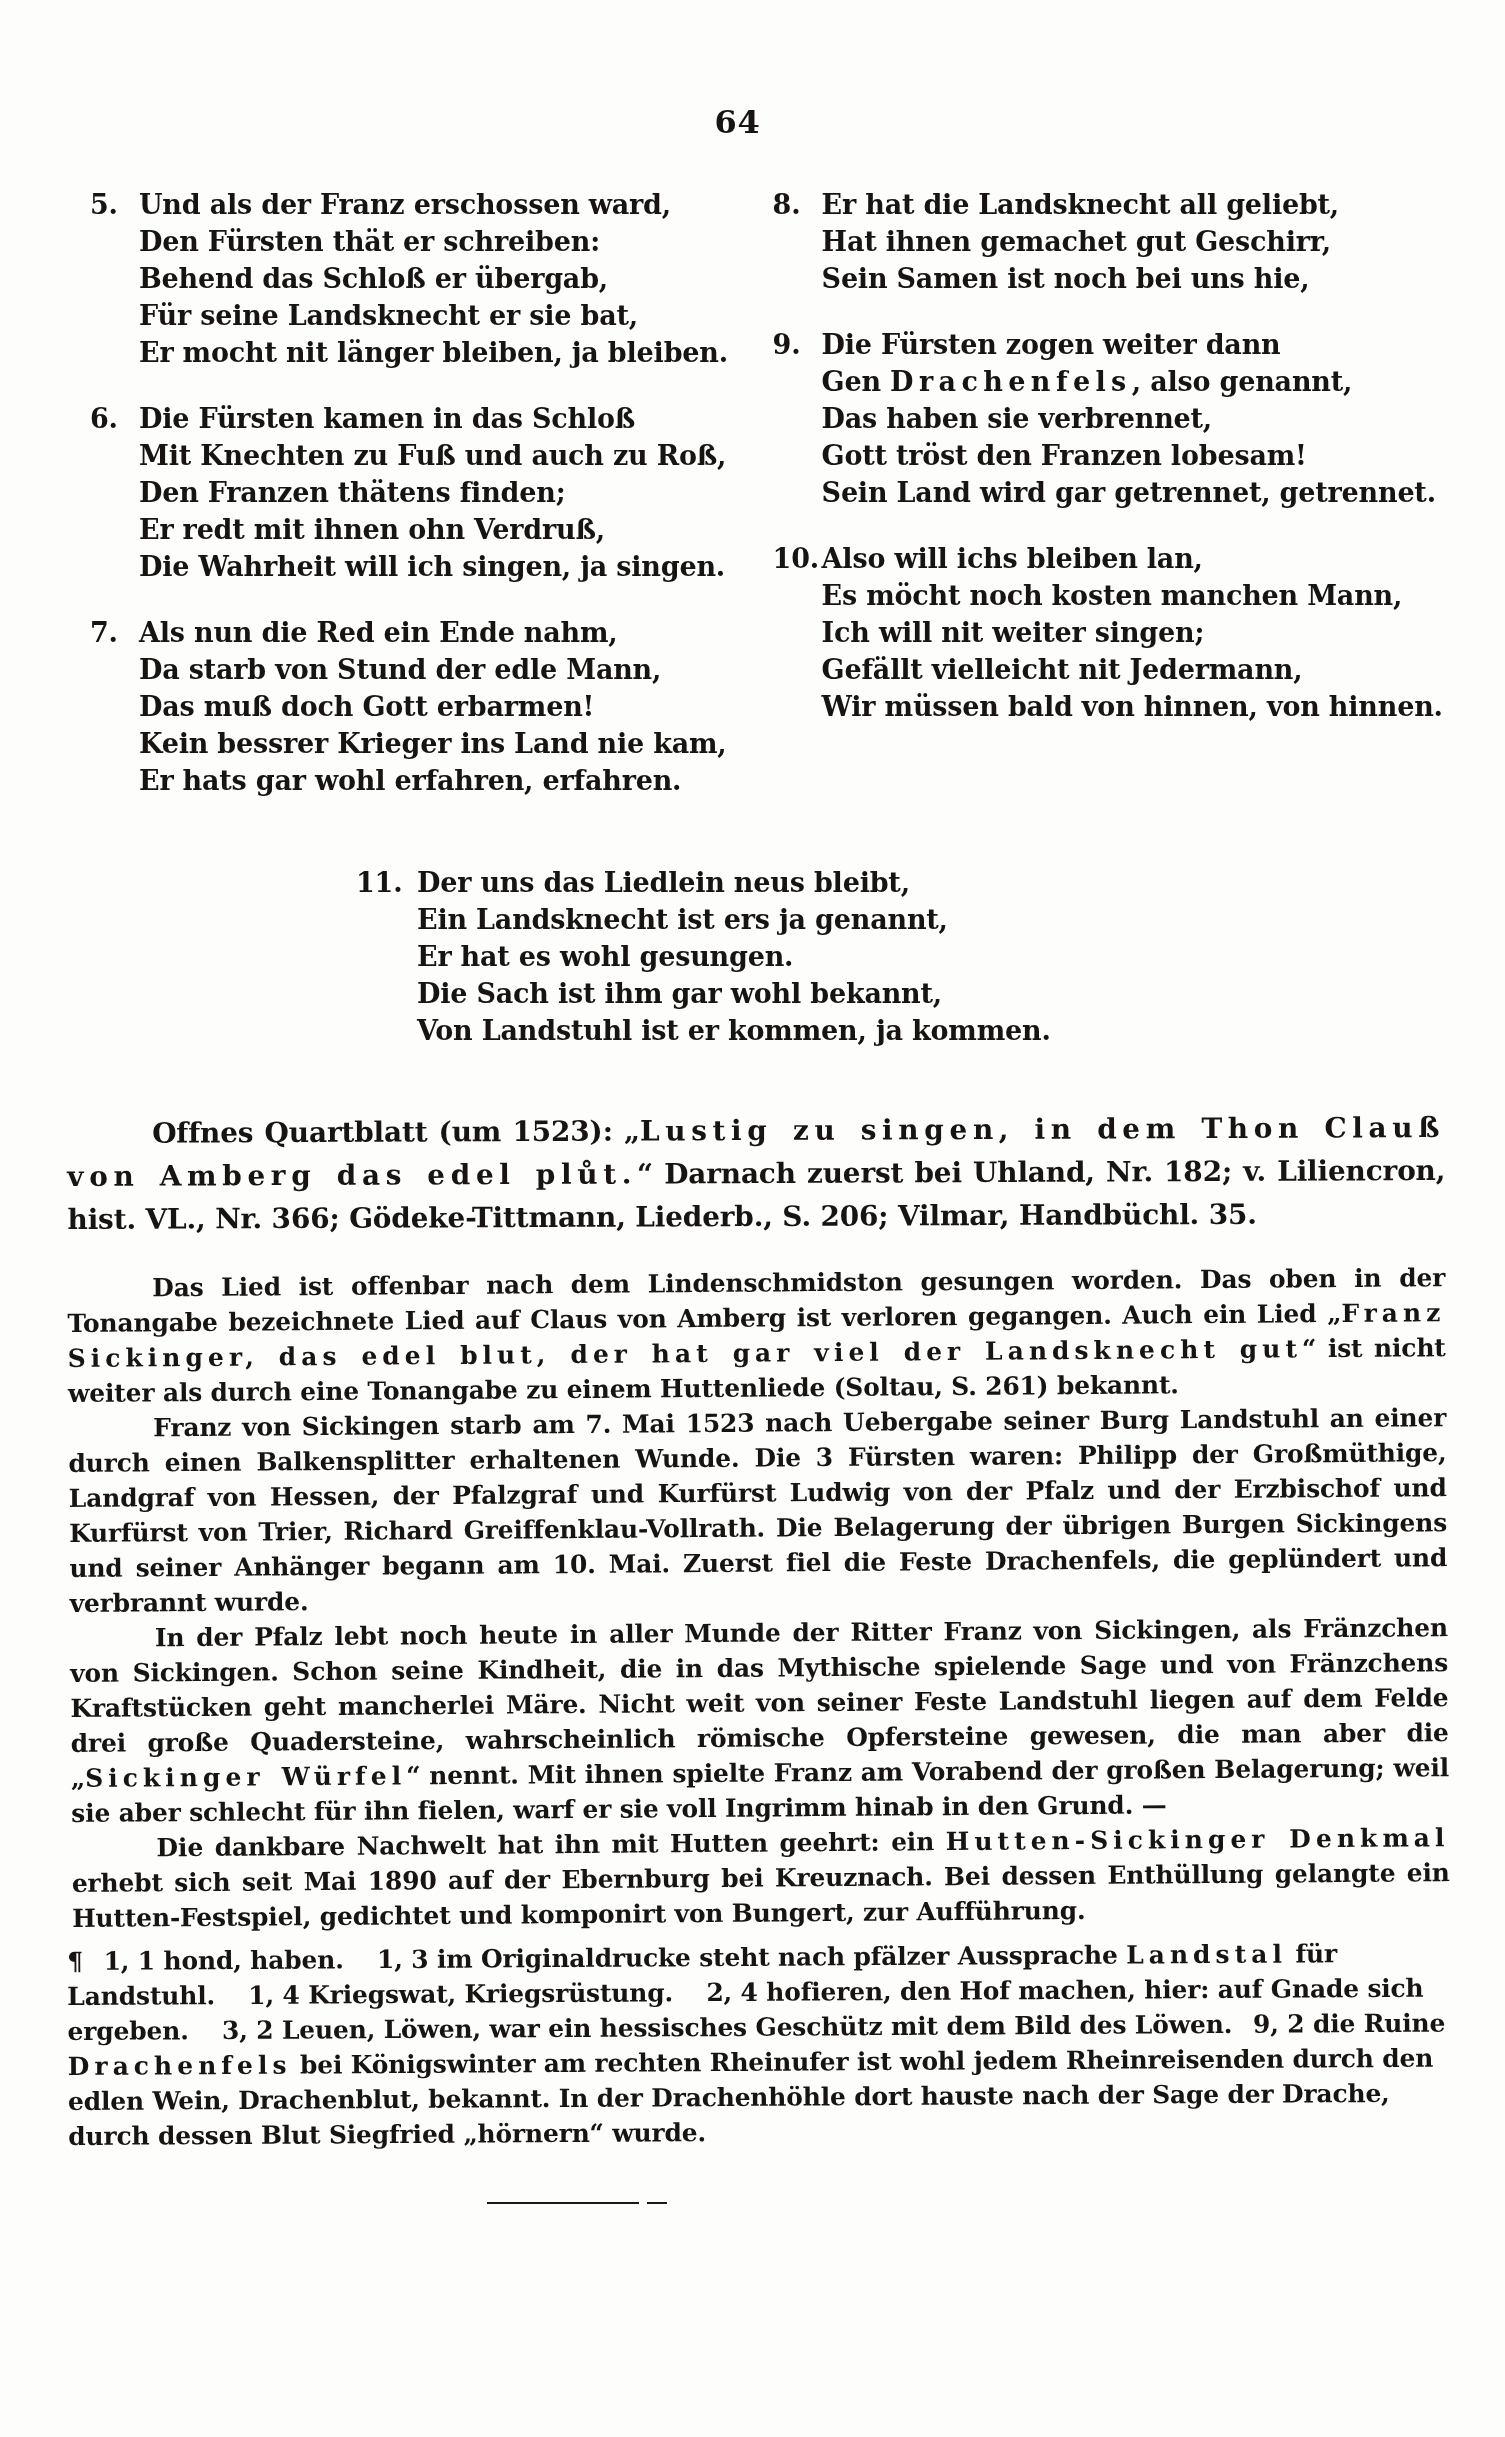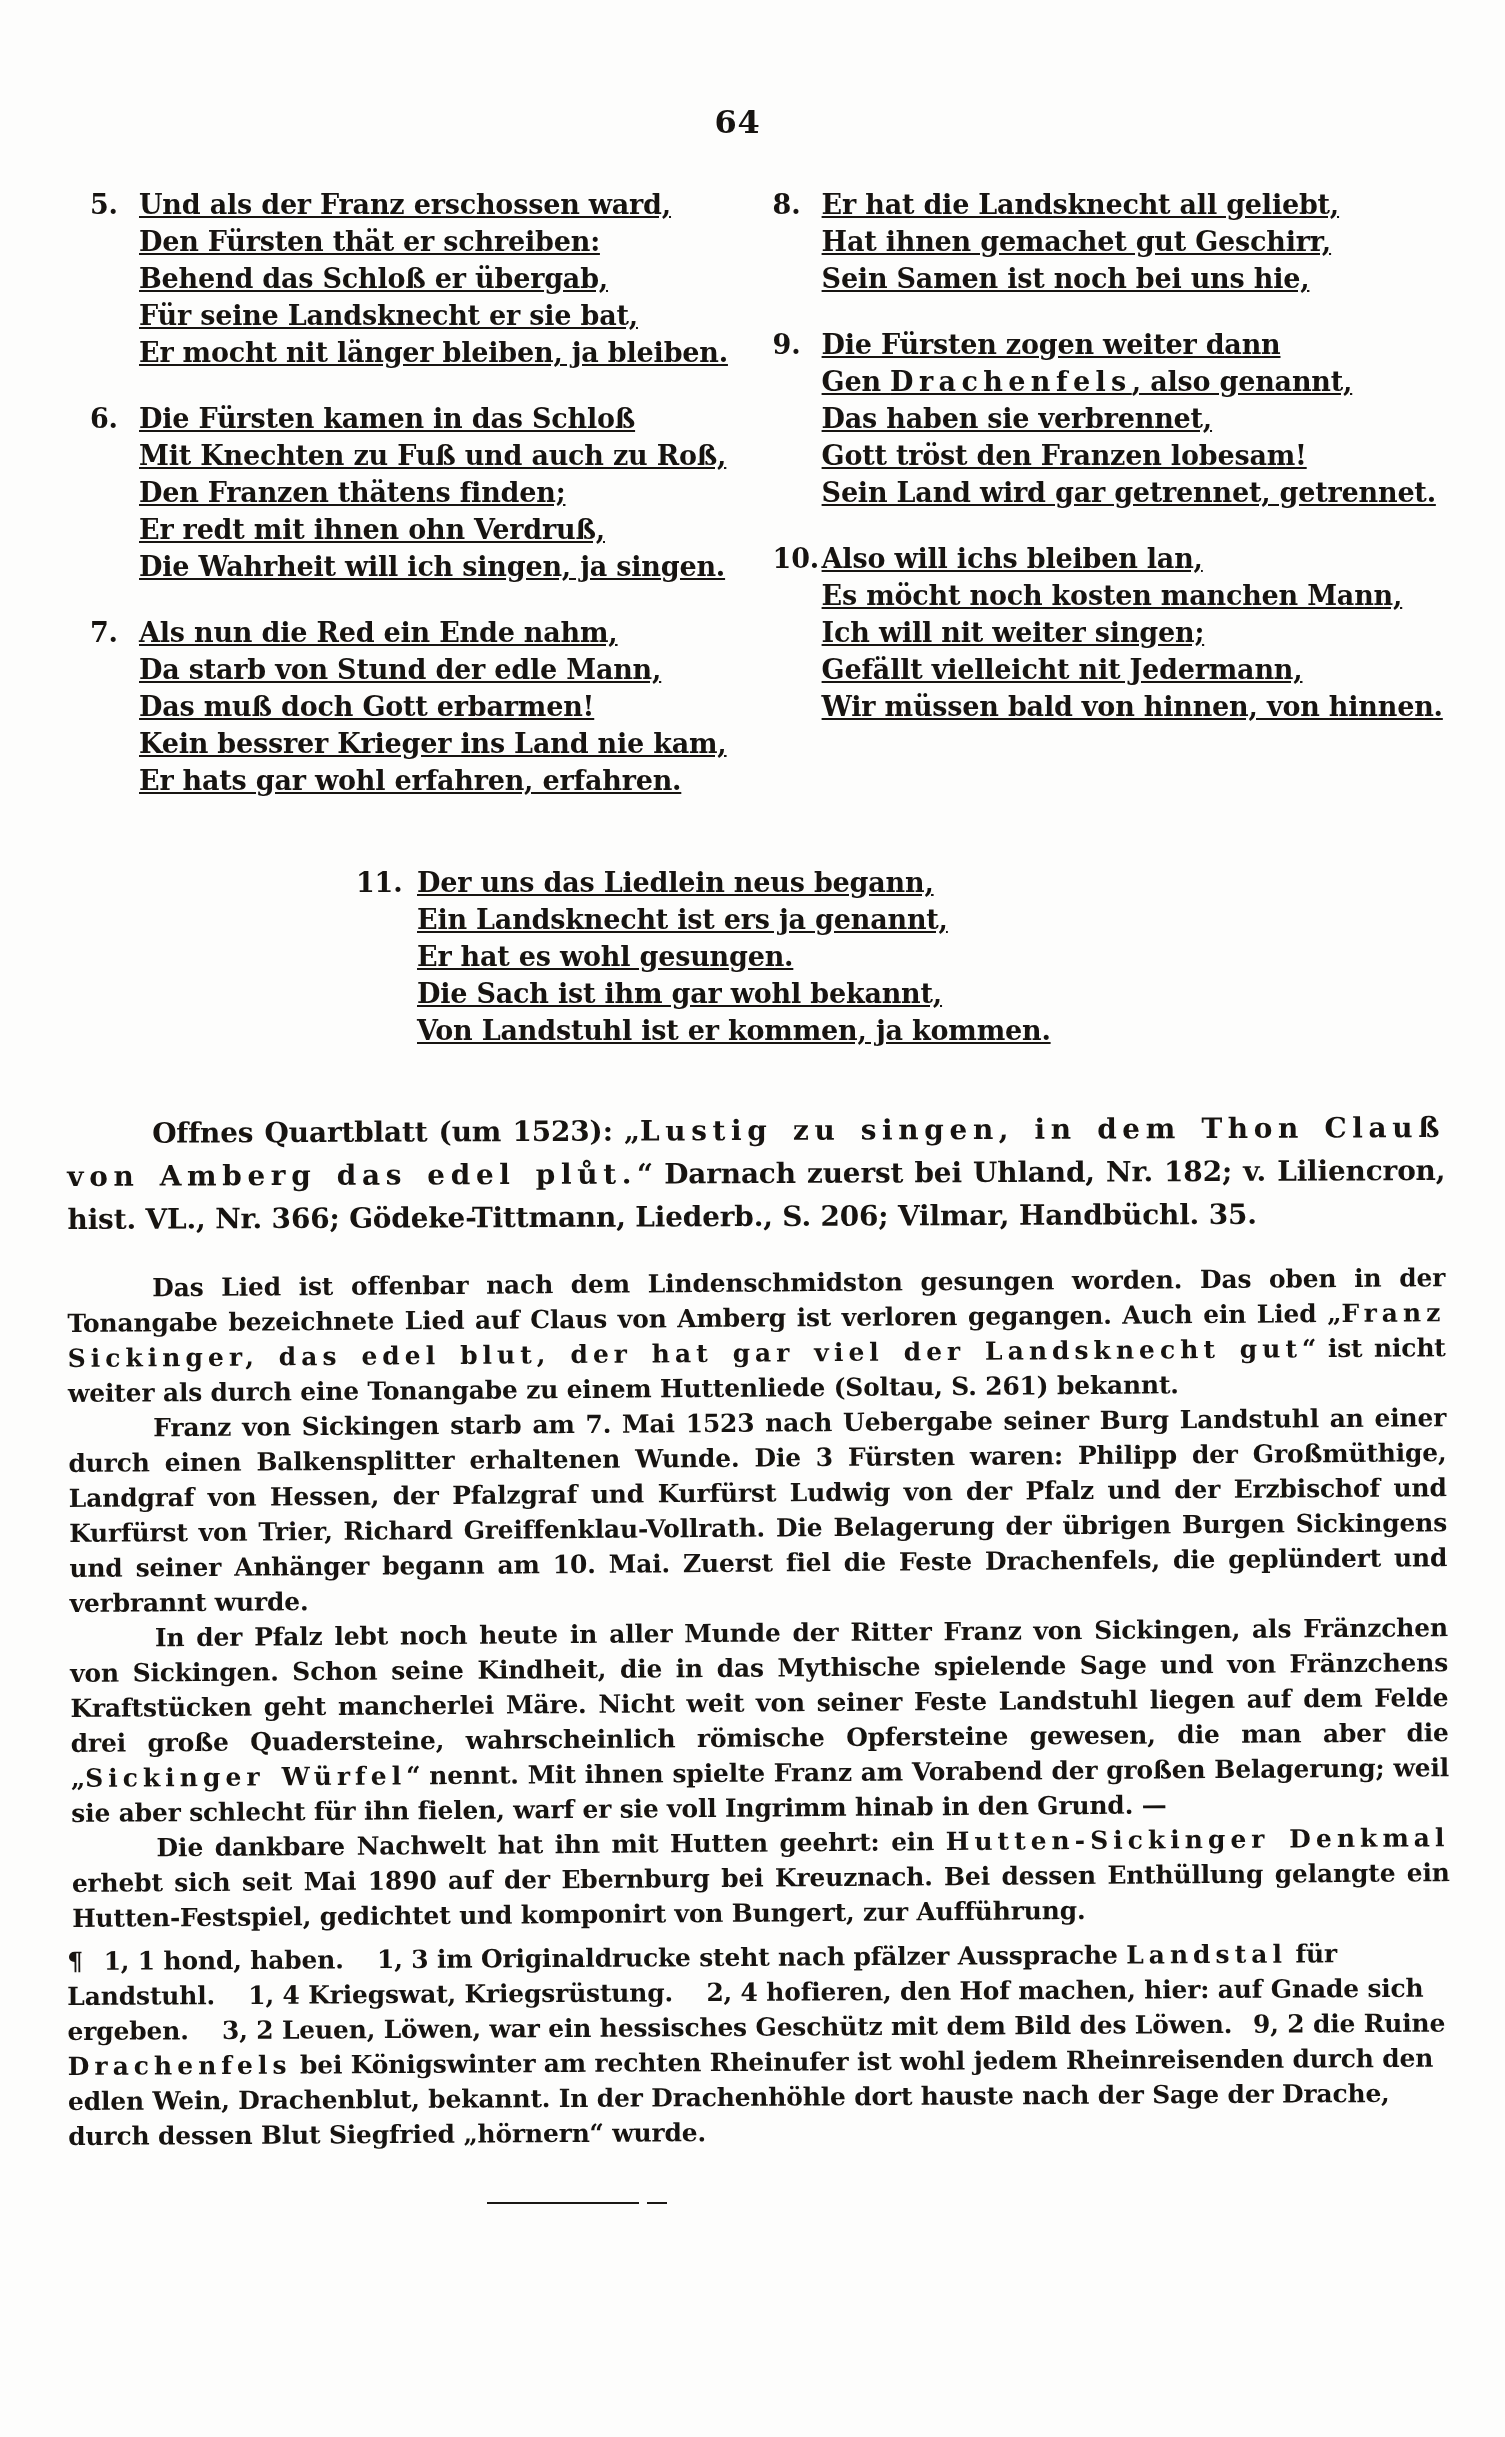--- a/index.html
+++ b/index.html
@@ -18,21 +18,21 @@
     text-align:center;font-size:32px;letter-spacing:0.8px;
   }
   .verse-columns{
     position:absolute;top:186px;left:90px;width:1344px;
     display:flex;
   }
   .vcol{width:50%;box-sizing:border-box;}
   .vcol-right{padding-left:10.6px;}
   .verse{display:flex;margin-bottom:29px;font-size:27px;line-height:37px;letter-spacing:-0.2px;}
   .verse-no{flex:0 0 49px;}
-  .verse-body{flex:1 1 auto;text-decoration:underline;}
+  .verse-body{flex:1 1 auto;}
   .vline{white-space:nowrap;}
   .verse-center-wrap{
     position:absolute;top:864px;left:356px;
   }
   .verse-center-wrap .verse{margin-bottom:0;}
   .verse-center-wrap .verse-no{flex:0 0 61px;}
   .para{
     text-align:justify;
     text-indent:85px;
     margin:0;
@@ -131,21 +131,21 @@
             <div class="vline">Wir müssen bald von hinnen, von hinnen.</div>
           </div>
         </div>
       </div>
   </div>
 
   <div class="verse-center-wrap" id="verse-center">
       <div class="verse">
         <div class="verse-no">11.</div>
         <div class="verse-body">
-          <div class="vline">Der uns das Liedlein neus begann,</div>
+          <div class="vline">Der uns das Liedlein neus bleibt,</div>
           <div class="vline">Ein Landsknecht ist ers ja genannt,</div>
           <div class="vline">Er hat es wohl gesungen.</div>
           <div class="vline">Die Sach ist ihm gar wohl bekannt,</div>
           <div class="vline">Von Landstuhl ist er kommen, ja kommen.</div>
         </div>
       </div>
     </div>
 
   <div class="para source-note" id="source-note">Offnes Quartblatt (um 1523): „<span class="sperr">Lustig zu singen, in dem Thon Clauß von Amberg das edel plůt.</span>“ Darnach zuerst bei Uhland, Nr. 182; v. Liliencron, hist. VL., Nr. 366; Gödeke-Tittmann, Liederb., S. 206; Vilmar, Handbüchl. 35.</div>
 

